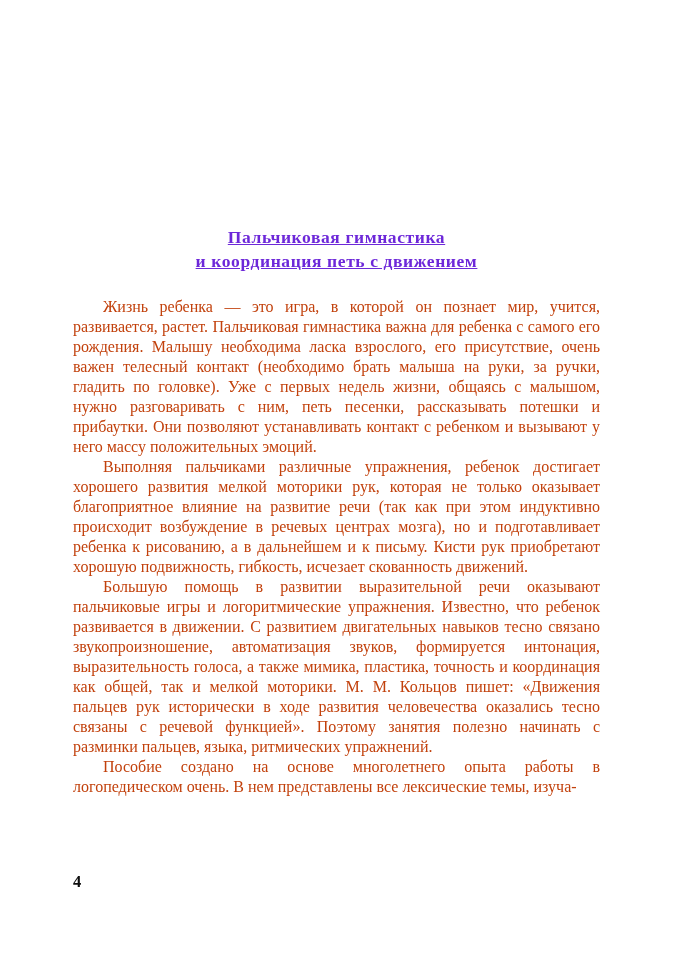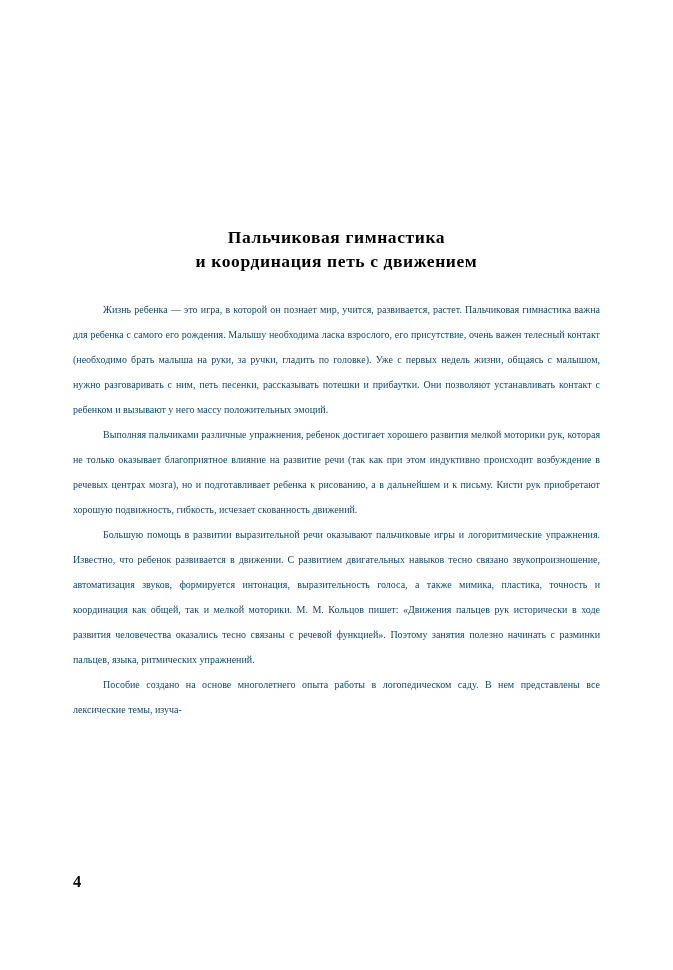--- a/index.html
+++ b/index.html
@@ -30,34 +30,35 @@
     top: 225px;
     width: 527px;
   }
 
   .page-title {
     text-align: center;
     font-weight: bold;
     font-size: 17.5px;
     line-height: 24px;
     letter-spacing: 0.6px;
-    color: #000000;
+    color: #6d28d9;
     margin: 0 0 24px 0;
+    text-decoration: underline;
   }
   .page-title .title-line {
     display: block;
     white-space: nowrap;
   }
 
   .body-text {
-    font-size: 10px;
-    line-height: 25px;
+    font-size: 16px;
+    line-height: 20px;
     text-align: justify;
     text-justify: inter-word;
-    color: #0c4a6e;
+    color: #c2410c;
     -webkit-hyphens: none;
     hyphens: none;
   }
 
   .body-text p {
     margin: 0;
     text-indent: 30px;
   }
 
   .page-number {
@@ -79,20 +80,20 @@
 
     <h1 class="page-title">
       <span class="title-line">Пальчиковая  гимнастика</span>
       <span class="title-line">и  координация  петь  с  движением</span>
     </h1>
 
     <div class="body-text">
       <p>Жизнь ребенка — это игра, в которой он познает мир, учится, развивается, растет. Пальчиковая гимнастика важна для ребенка с самого его рождения. Малышу необходима ласка взрослого, его присутствие, очень важен телесный контакт (необходимо брать малыша на руки, за ручки, гладить по головке). Уже с первых недель жизни, общаясь с малышом, нужно разговаривать с ним, петь песенки, рассказывать потешки и прибаутки. Они позволяют устанавливать контакт с ребенком и вызывают у него массу положительных эмоций.</p>
       <p>Выполняя пальчиками различные упражнения, ребенок достигает хорошего развития мелкой моторики рук, которая не только оказывает благоприятное влияние на развитие речи (так как при этом индуктивно происходит возбуждение в речевых центрах мозга), но и подготавливает ребенка к рисованию, а в дальнейшем и к письму. Кисти рук приобретают хорошую подвижность, гибкость, исчезает скованность движений.</p>
       <p>Большую помощь в развитии выразительной речи оказывают пальчиковые игры и логоритмические упражнения. Известно, что ребенок развивается в движении. С развитием двигательных навыков тесно связано звукопроизношение, автоматизация звуков, формируется интонация, выразительность голоса, а также мимика, пластика, точность и координация как общей, так и мелкой моторики. М. М. Кольцов пишет: «Движения пальцев рук исторически в ходе развития человечества оказались тесно связаны с речевой функцией». Поэтому занятия полезно начинать с разминки пальцев, языка, ритмических упражнений.</p>
-      <p>Пособие создано на основе многолетнего опыта работы в логопедическом саду. В нем представлены все лексические темы, изуча-</p>
+      <p>Пособие создано на основе многолетнего опыта работы в логопедическом очень. В нем представлены все лексические темы, изуча-</p>
     </div>
 
   </div>
 
   <div class="page-number">4</div>
 
 </div>
 
 </body></html>

